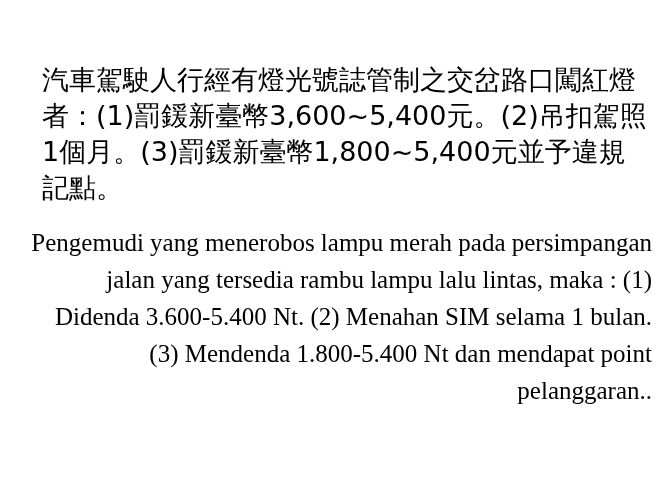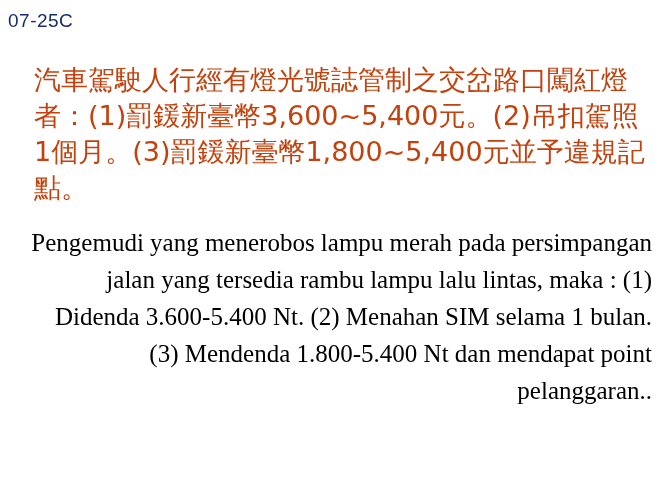--- a/index.html
+++ b/index.html
@@ -31,40 +31,39 @@
   .body-block {
     position: absolute;
     left: 30px;
     top: 62px;
     width: 622px;
   }
   .para-zh {
     font-family: "DejaVu Sans", sans-serif;
     font-size: 27px;
     line-height: 36px;
-    color: #c2410c;
-    margin: 0 0 12px 4px;
+    color: #000000;
+    margin: 0 0 12px 12px;
     letter-spacing: 0px;
     text-align: left;
   }
   .para-id {
     font-family: "Liberation Serif", serif;
     font-size: 25px;
     line-height: 37px;
     color: #000000;
     margin: 18px 0 0 0;
     text-align: right;
   }
 </style>
 </head>
 <body>
 
 <div class="page">
 
-  <div class="doc-id">07-25C</div>
 
   <div class="body-block">
 
     <p class="para-zh">汽車駕駛人行經有燈光號誌管制之交岔路口闖紅燈者：(1)罰鍰新臺幣3,600~5,400元。(2)吊扣駕照1個月。(3)罰鍰新臺幣1,800~5,400元並予違規記點。</p>
 
     <p class="para-id">Pengemudi yang menerobos lampu merah pada persimpangan jalan yang tersedia rambu lampu lalu lintas, maka : (1) Didenda 3.600-5.400 Nt. (2) Menahan SIM selama 1 bulan. (3) Mendenda 1.800-5.400 Nt dan mendapat point pelanggaran..</p>
 
   </div>
 
 </div>

